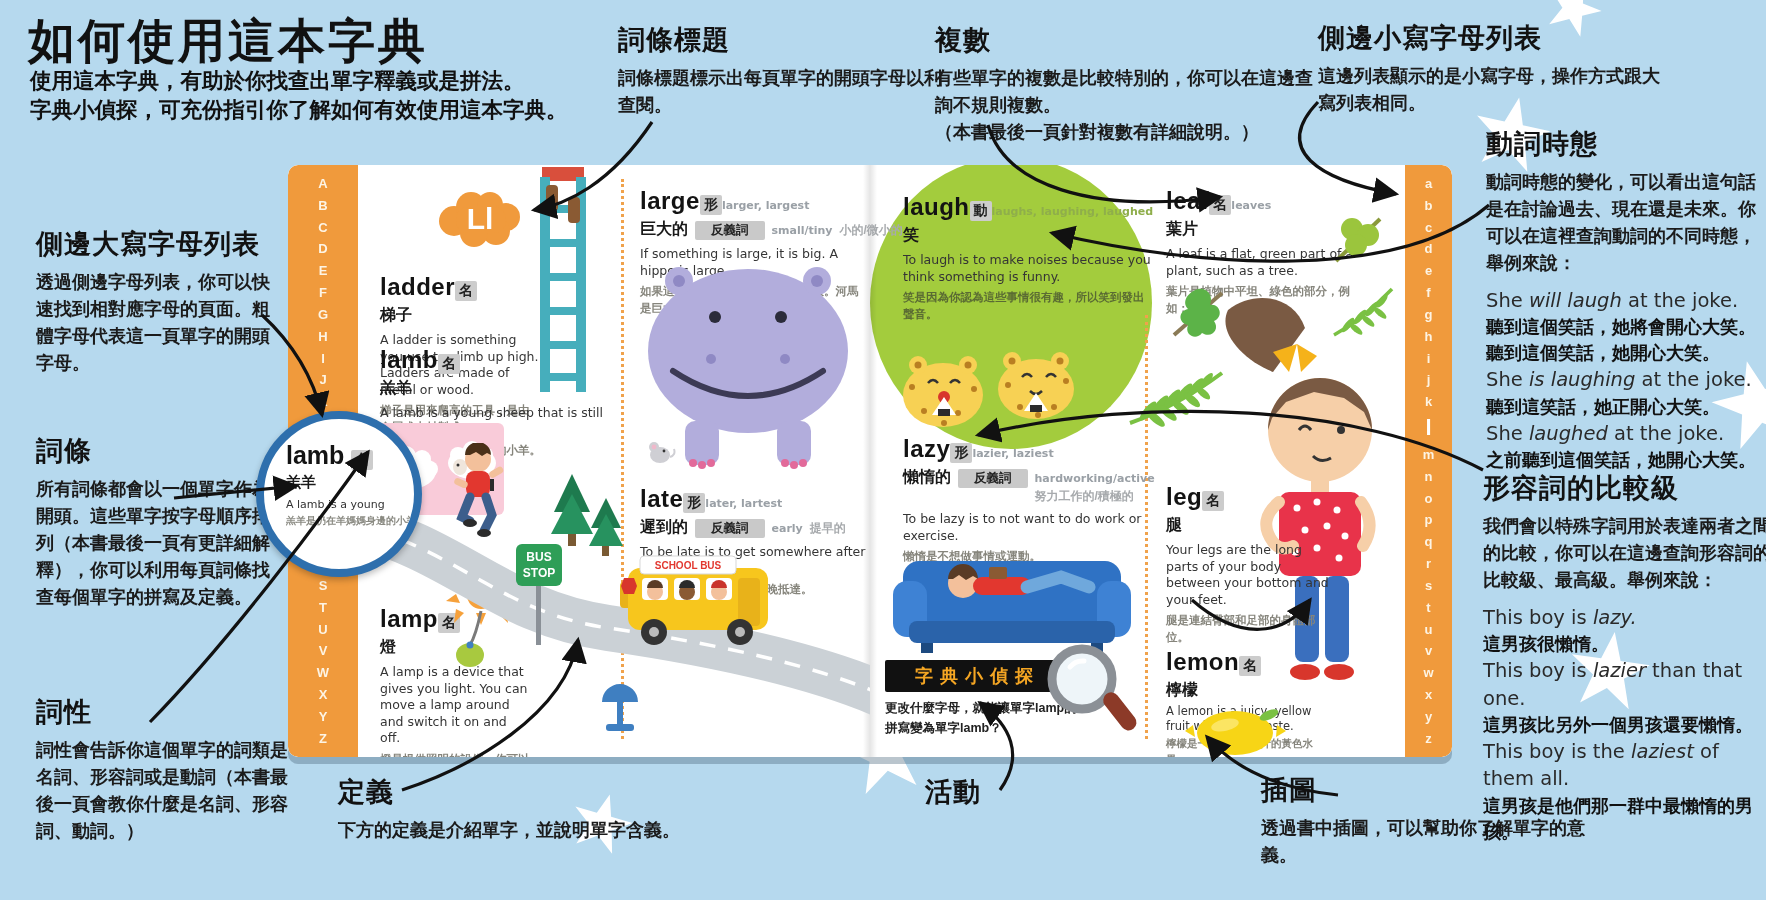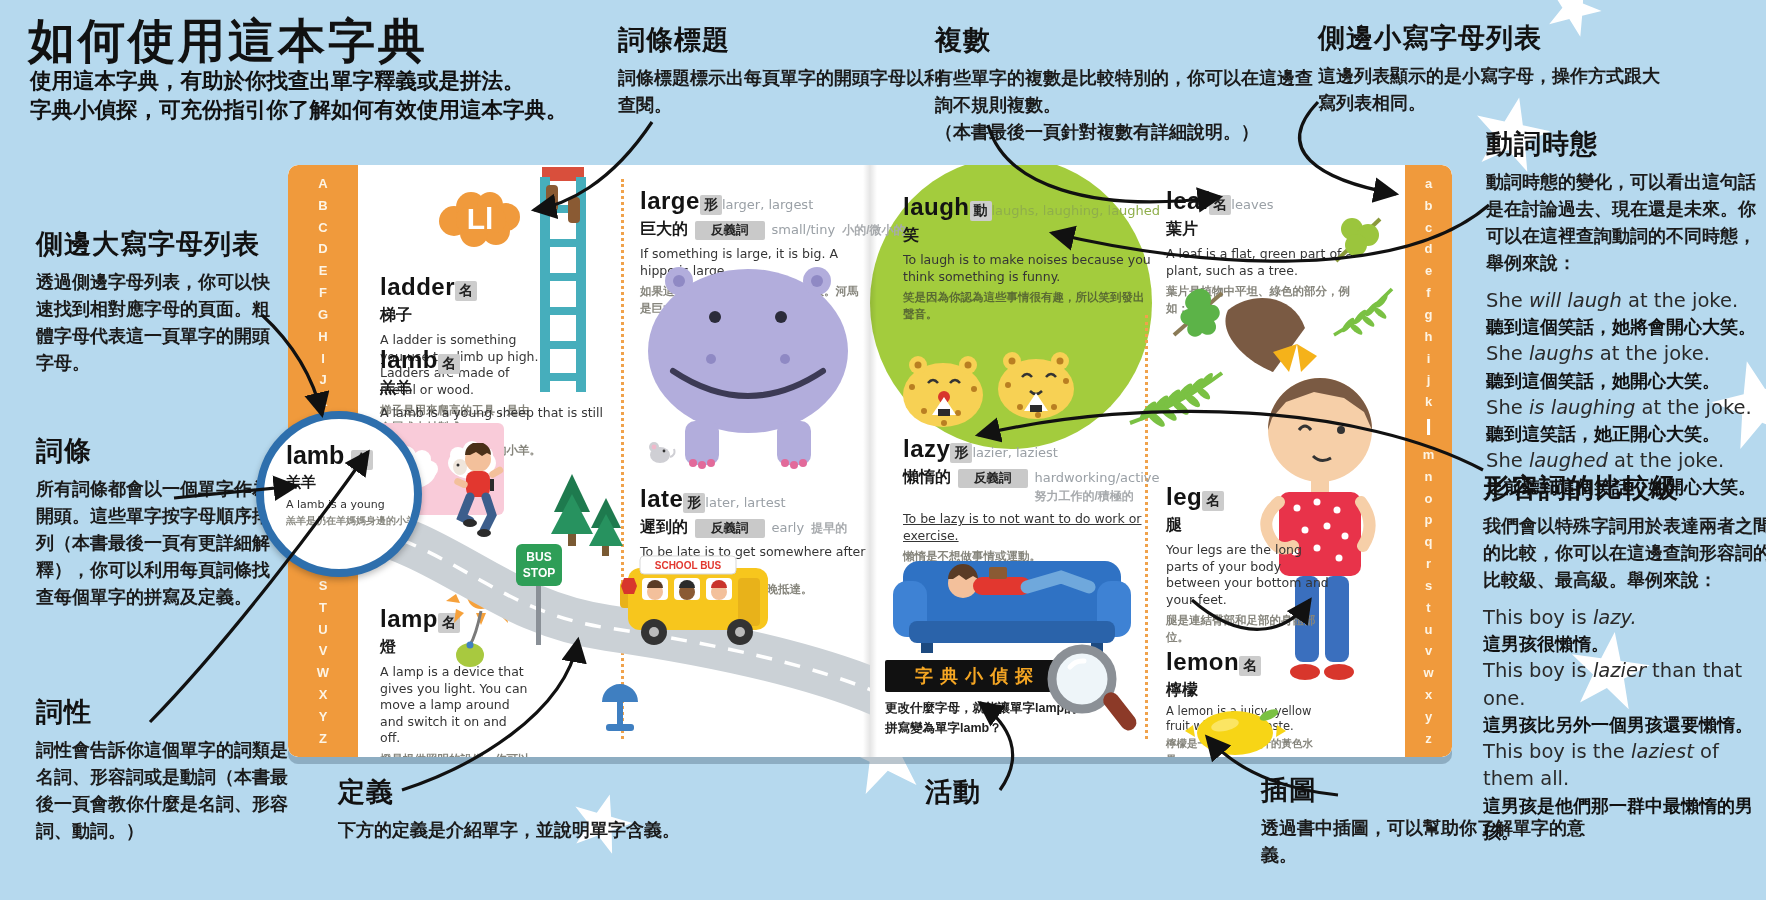--- a/index.html
+++ b/index.html
@@ -34,21 +34,21 @@
   .side-letter{color:#fdf4e4;font-weight:800;font-size:13px;line-height:1;}
   .side-letter-bold{color:#ffffff;font-size:22px;font-weight:900;}
 
   .dotted-sep{position:absolute;width:0;border-left:3px dotted #f0a24b;}
 
   
   .entry{position:absolute;}
   .e-head{display:flex;align-items:baseline;white-space:nowrap;}
   .e-word{font-weight:800;font-size:24px;color:#131313;letter-spacing:.5px;}
   .pos-badge{background:#cccccc;color:#222;font-weight:800;font-size:14px;padding:1px 4px;border-radius:2px;}
-  .inflect{font-family:"DejaVu Sans",sans-serif;font-size:13px;color:#9aa0a6;font-weight:400;}
+  .inflect{font-family:"DejaVu Sans",sans-serif;font-size:11px;color:#9aa0a6;font-weight:700;}
   .inflect-green{color:#8fae4b;}
   .e-zh-row{display:flex;align-items:baseline;gap:7px;margin-top:4px;white-space:nowrap;}
   .e-zh{font-weight:800;font-size:16px;color:#191919;}
   .ant-badge{background:#c9c9c9;color:#222;font-weight:800;font-size:12.5px;padding:1px 16px;border-radius:2px;}
   .inflect-zh{font-size:12px;color:#a7aaad;font-weight:600;}
   .e-def{font-family:"DejaVu Sans",sans-serif;font-size:12.5px;color:#353535;line-height:1.32;margin-top:6px;}
   .e-defzh{font-size:11.5px;color:#86857c;line-height:1.45;margin-top:4px;font-weight:600;}
 
   .green-circle{position:absolute;left:582px;top:-8px;width:282px;height:292px;
                 background:#a3cc3d;border-radius:50%;}
@@ -130,21 +130,20 @@
     <h3 class="ann-title">側邊小寫字母列表</h3>
     <p class="ann-body">這邊列表顯示的是小寫字母，操作方式跟大寫列表相同。</p>
   </div>
 
   <div class="ann" style="left:1486px;top:126px;width:280px;">
     <h3 class="ann-title">動詞時態</h3>
     <p class="ann-body">動詞時態的變化，可以看出這句話是在討論過去、現在還是未來。你可以在這裡查詢動詞的不同時態，舉例來說：</p>
     <div class="ex">
       <div class="ex-en"><span>She </span><i>will laugh</i><span> at the joke.</span></div>
       <div class="ex-zh">聽到這個笑話，她將會開心大笑。</div>
-      <div class="ex-en"><span>She </span><i>laughs</i><span> at the joke.</span></div>
       <div class="ex-zh">聽到這個笑話，她開心大笑。</div>
       <div class="ex-en"><span>She </span><i>is laughing</i><span> at the joke.</span></div>
       <div class="ex-zh">聽到這笑話，她正開心大笑。</div>
       <div class="ex-en"><span>She </span><i>laughed</i><span> at the joke.</span></div>
       <div class="ex-zh">之前聽到這個笑話，她開心大笑。</div>
     </div>
   </div>
 
   <div class="ann" style="left:36px;top:226px;width:245px;">
     <h3 class="ann-title">側邊大寫字母列表</h3>
@@ -546,21 +545,21 @@
           <span class="e-word">lazy</span>
           <span class="pos-badge">形</span>
           <span class="inflect">lazier, laziest</span>
         </div>
       <div class="e-zh-row">
           <span class="e-zh">懶惰的</span>
           <span class="ant-badge">反義詞</span>
         <span style="display:inline-block;"><span class="inflect">hardworking/active</span><br>
         <span class="inflect-zh">努力工作的/積極的</span></span>
         </div>
-      <div class="e-def" style="width:260px;text-decoration:underline;">To be lazy is to not want to do work or exercise.</div>
+      <div class="e-def" style="width:260px;">To be lazy is to not want to do work or exercise.</div>
       <div class="e-defzh" style="width:250px;">懶惰是不想做事情或運動。</div>
     </div>
 
     <svg class="svg-abs" style="left:605px;top:378px;" width="238" height="118" viewBox="0 0 238 118">
       <rect x="10" y="18" width="218" height="62" rx="16" fill="#2f72c4"></rect>
       <rect x="0" y="38" width="34" height="56" rx="14" fill="#3e82d4"></rect>
       <rect x="204" y="38" width="34" height="56" rx="14" fill="#3e82d4"></rect>
       <rect x="16" y="78" width="206" height="22" rx="8" fill="#2a63aa"></rect>
       <rect x="28" y="100" width="12" height="10" fill="#1d4a80"></rect>
         <rect x="198" y="100" width="12" height="10" fill="#1d4a80"></rect>

